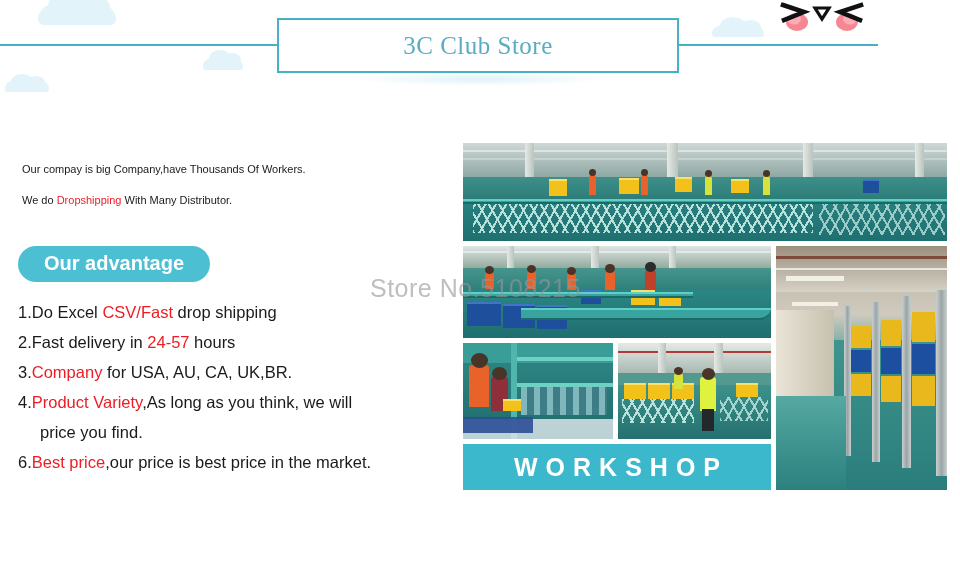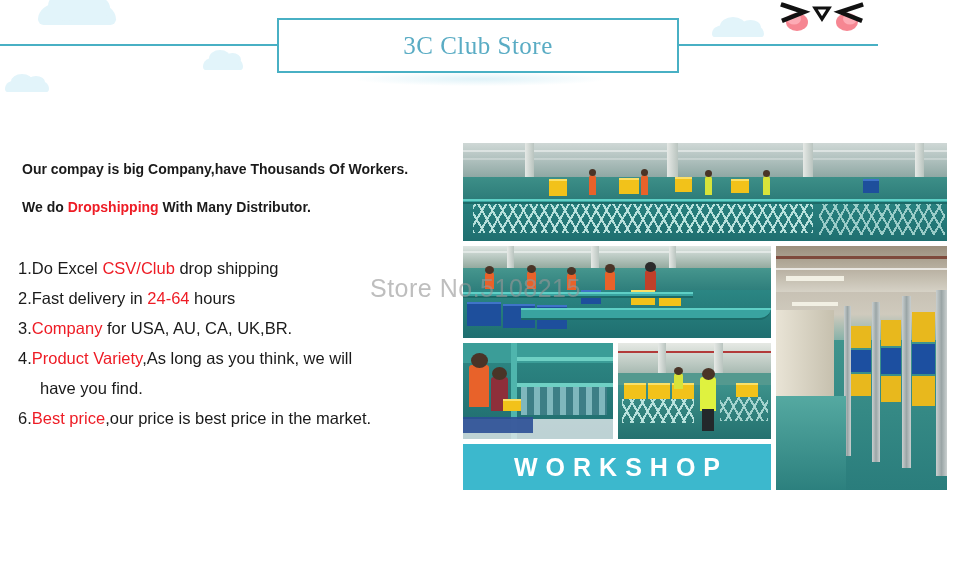--- a/index.html
+++ b/index.html
@@ -101,29 +101,28 @@
     font-weight: bold;
     border-radius: 22px;
     padding: 6px 26px 7px 26px;
     white-space: nowrap;
     line-height: 1.15;
   }
   #pill-welcome { margin-left: 18px; }
   #pill-advantage { margin-left: 18px; }
 
   .para {
-    font-size: 14px;
+    font-size: 11px;
     color: #1a1a1a;
     line-height: 31px;
     margin-left: 22px;
     margin-right: 6px;
-    font-weight: bold;
   }
   #para-block { margin-top: 14px; }
-  #para-2 { margin-top: 7px; }
+  #para-2 { }
 
   #advantage-wrap { margin-top: 30px; }
 
   #adv-list {
     margin-top: 15px;
     margin-left: 18px;
     font-size: 16.5px;
     color: #1a1a1a;
     line-height: 30px;
   }
@@ -251,30 +250,31 @@
   <div id="left-col">
 
     <div>
       <div id="para-block">
         <div class="para">Our compay is big Company,have Thousands Of Workers.</div>
         <div class="para" id="para-2"><span>We do </span><span class="rd">Dropshipping</span><span> With Many Distributor.</span></div>
       </div>
     </div>
 
     <div id="advantage-wrap">
+      <div class="pill" id="pill-advantage">Our advantage</div>
 
       <div id="adv-list">
 
-        <div class="adv-row"><span class="adv-num">1.</span><span>Do Excel </span><span class="rd">CSV/Club</span><span> drop shipping</span></div>
-
-        <div class="adv-row"><span class="adv-num">2.</span><span>Fast delivery in </span><span class="rd">24-64</span><span> hours</span></div>
+        <div class="adv-row"><span class="adv-num">1.</span><span>Do Excel </span><span class="rd">CSV/Fast</span><span> drop shipping</span></div>
+
+        <div class="adv-row"><span class="adv-num">2.</span><span>Fast delivery in </span><span class="rd">24-57</span><span> hours</span></div>
 
         <div class="adv-row"><span class="adv-num">3.</span><span></span><span class="rd">Company</span><span> for USA, AU, CA, UK,BR.</span></div>
 
-        <div class="adv-row"><span class="adv-num">4.</span><span></span><span class="rd">Product Variety</span><span>,As long as you think, we will</span><span class="adv-cont">have you find.</span></div>
+        <div class="adv-row"><span class="adv-num">4.</span><span></span><span class="rd">Product Variety</span><span>,As long as you think, we will</span><span class="adv-cont">price you find.</span></div>
 
 
         <div class="adv-row"><span class="adv-num">6.</span><span></span><span class="rd">Best price</span><span>,our price is best price in the market.</span></div>
 
       </div>
     </div>
   </div>
 
   <div id="collage">
 

